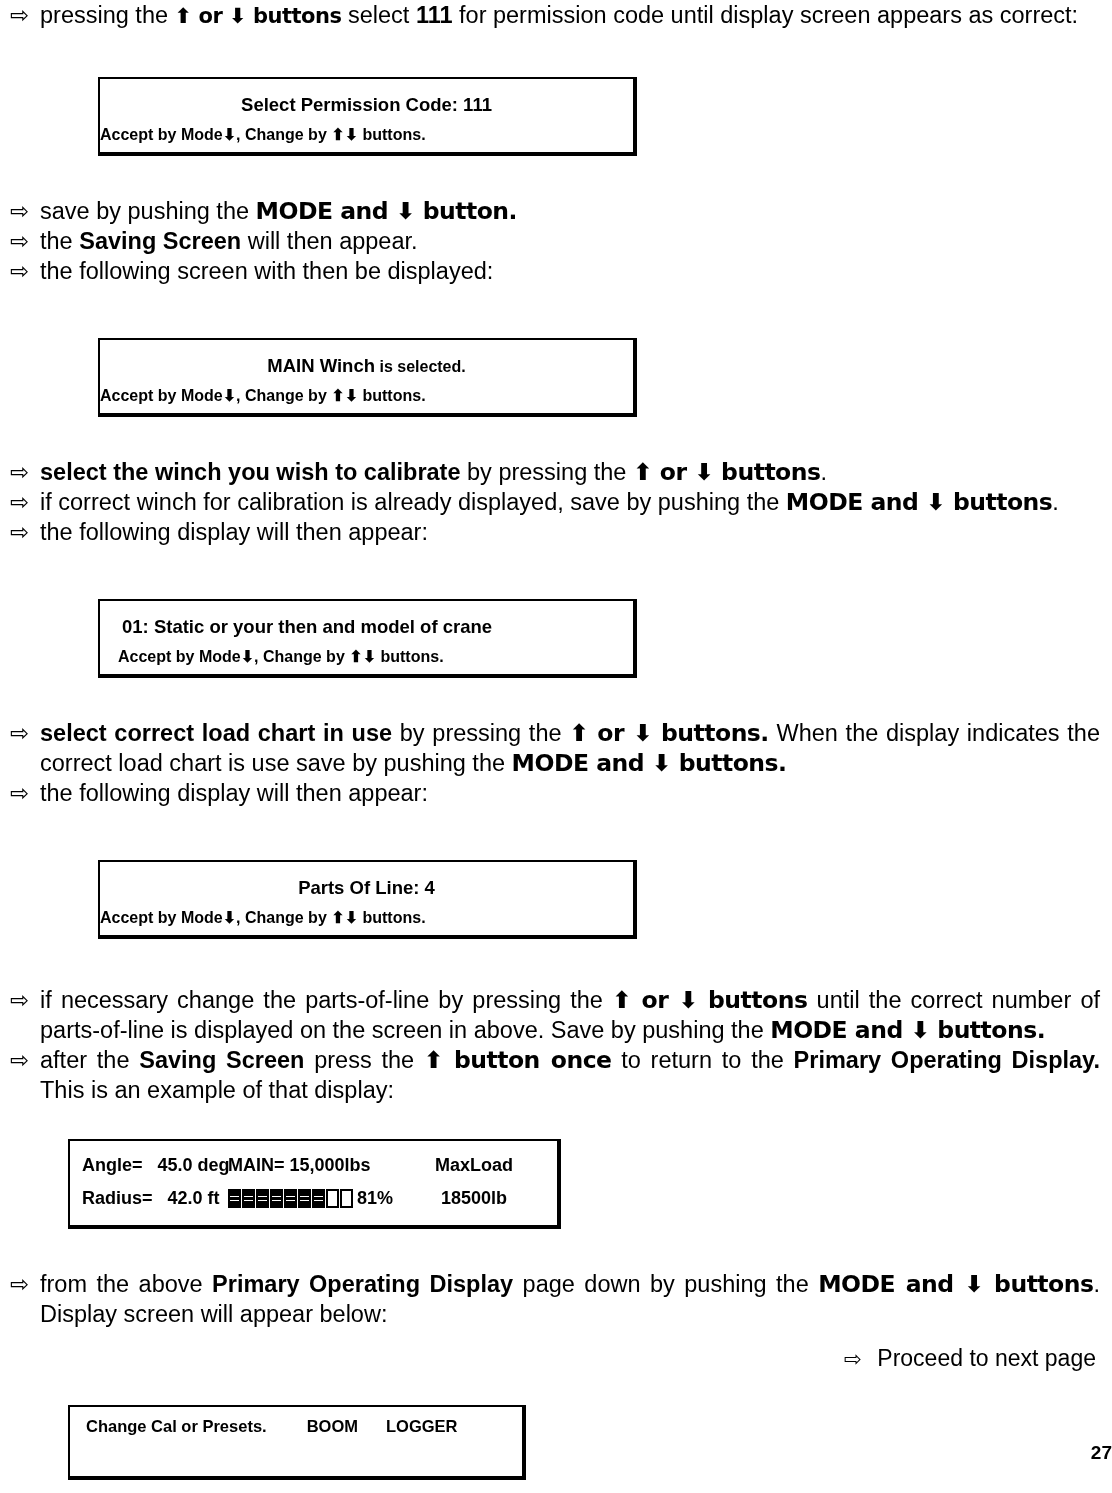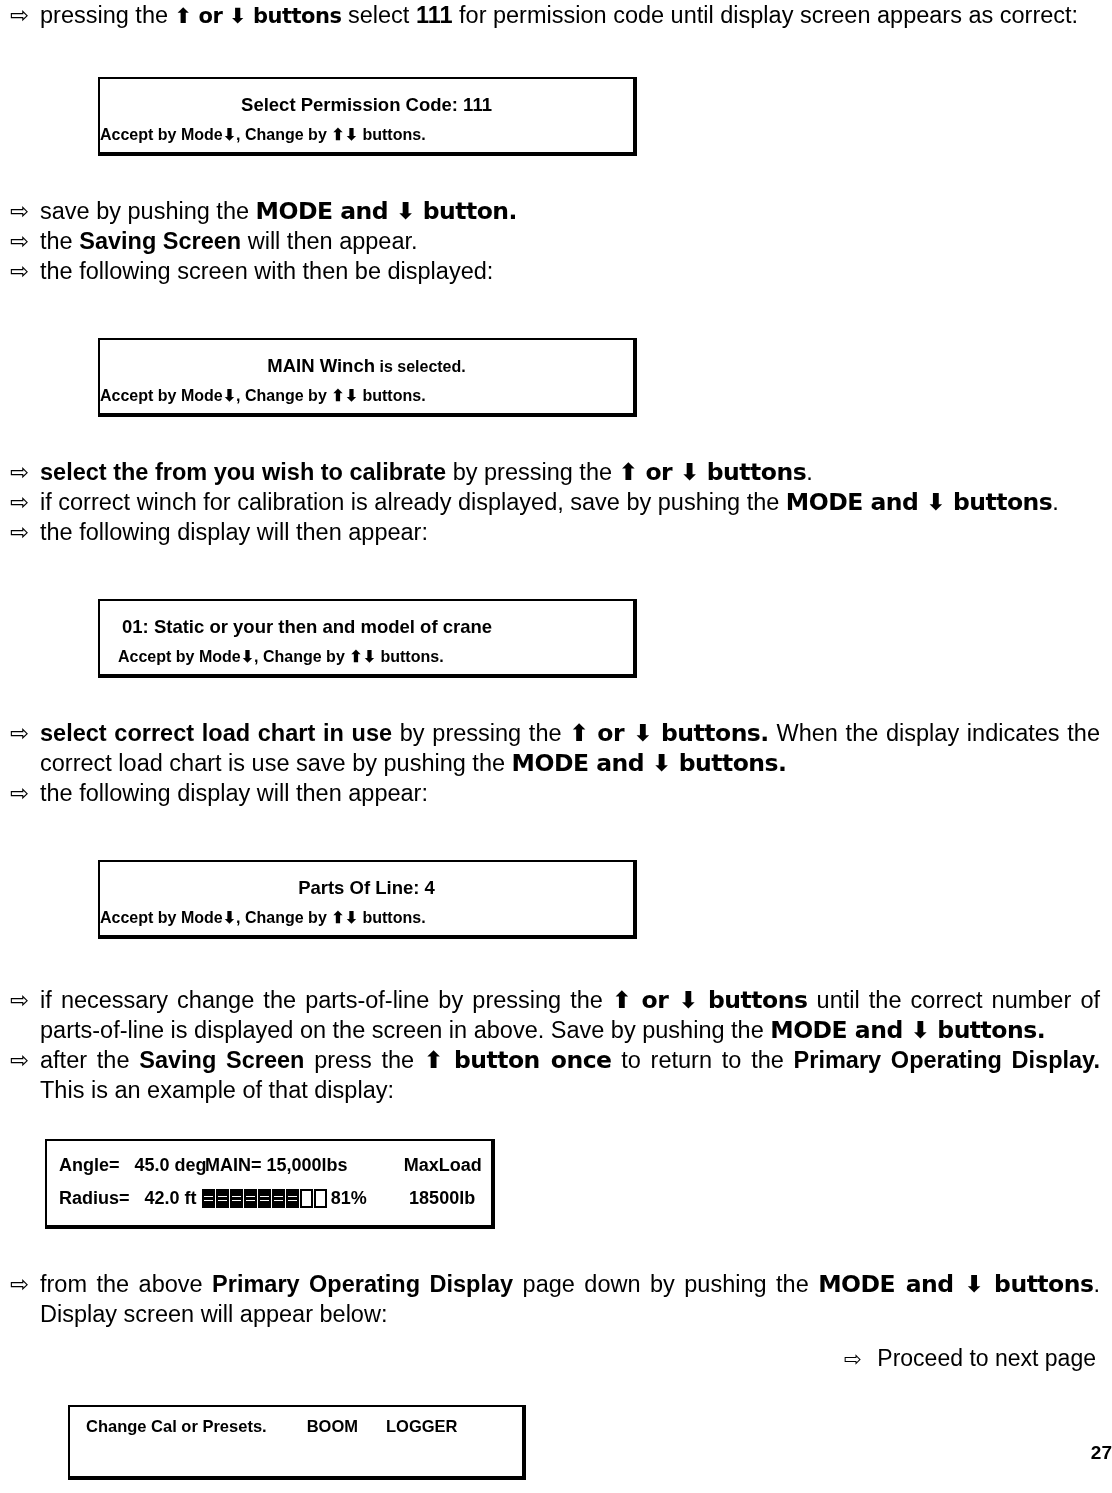--- a/index.html
+++ b/index.html
@@ -80,22 +80,22 @@
     font-size: 16px;
     padding-top: 9px;
     padding-bottom: 8px;
   }
   .lcd-a .small { font-size: 16px; }
 
   .lcd-left-indent { padding-left: 18px; }
 
   
   .lcd-pod {
-    width: 450px;
-    margin-left: 35px;
+    width: 493px;
+    margin-left: 58px;
     padding: 8px 0 10px 0;
     font-size: 18px;
   }
   .pod-row {
     display: flex;
     align-items: center;
     height: 33px;
   }
   .pod-c1 { width: 158px; padding-left: 12px; box-sizing: border-box; white-space: nowrap; }
   .pod-c2 { width: 196px; box-sizing: border-box; white-space: nowrap; display:flex; align-items:center;}
@@ -216,21 +216,21 @@
       <b>MAIN Winch</b><span class="small"> is selected.</span>
     </div>
     <div class="lcd-line l2">Accept by Mode⬇, Change by ⬆⬇ buttons.</div>
   </div>
 
   <div class="gap-40"></div>
 
   <div class="step">
     <span class="bullet">⇨</span>
     <span class="step-body">
-      <b>select the from you wish to calibrate</b><span> by pressing the </span><b class="arrow-g" style="font-size:23.5px">⬆ or ⬇ buttons</b><span>.</span>
+      <b>select the winch you wish to calibrate</b><span> by pressing the </span><b class="arrow-g" style="font-size:23.5px">⬆ or ⬇ buttons</b><span>.</span>
     </span>
   </div>
 
   <div class="step">
     <span class="bullet">⇨</span>
     <span class="step-body">
       <span>if correct winch for calibration is already displayed, save by pushing the </span><b class="arrow-g" style="font-size:23.5px">MODE and ⬇ buttons</b><span>.</span>
     </span>
   </div>
 

